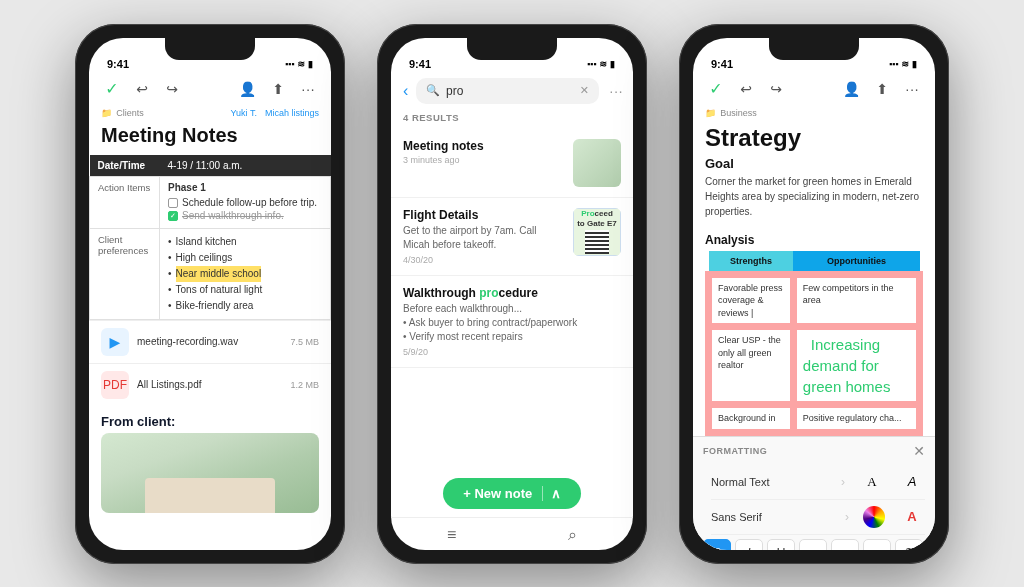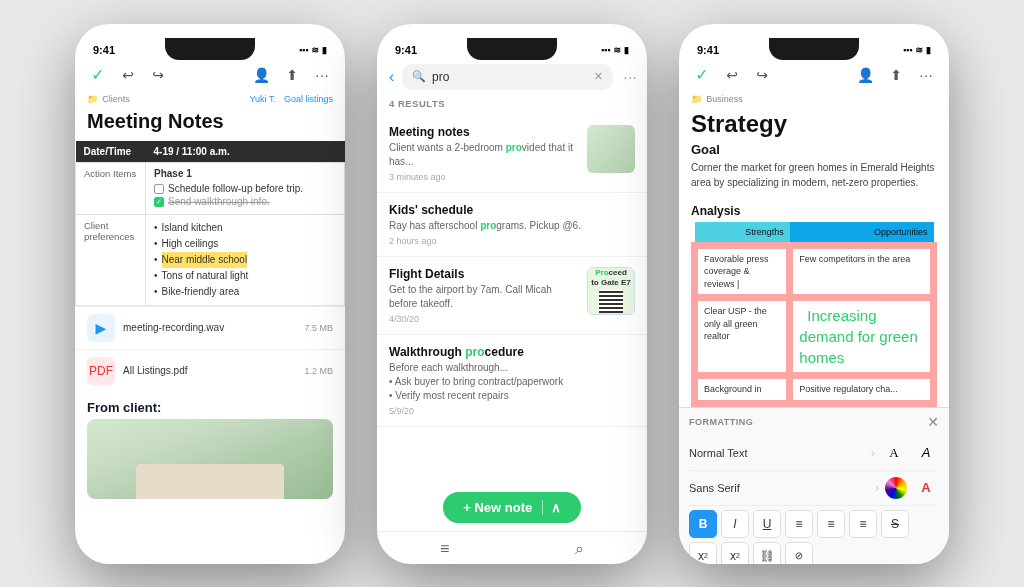--- a/index.html
+++ b/index.html
@@ -14,21 +14,21 @@
       font-family: -apple-system, BlinkMacSystemFont, 'Helvetica Neue', sans-serif;
       overflow: hidden;
     }
 
     
     .phone {
       width: 270px;
       height: 540px;
       background: #1a1a1a;
       border-radius: 40px;
-      padding: 0;
+      padding: 14px;
       box-shadow: 0 20px 60px rgba(0,0,0,0.4), inset 0 0 0 1px #444;
       position: relative;
       flex-shrink: 0;
     }
     .phone-screen {
       width: 100%;
       height: 100%;
       background: #fff;
       border-radius: 34px;
       overflow: hidden;
@@ -319,22 +319,22 @@
     .strategy-text { font-size: 10px; color: #444; line-height: 1.5; margin-bottom: 8px; }
     .analysis-title { font-size: 12px; font-weight: 700; color: #111; padding: 0 12px; margin-bottom: 4px; }
     .swot-table {
       width: calc(100% - 24px);
       margin: 0 12px;
       border-collapse: collapse;
       font-size: 9px;
     }
     .swot-table th {
       padding: 5px 6px;
-      text-align: right;
-      font-weight: 400;
+      text-align: center;
+      font-weight: 700;
     }
     .swot-table th.strengths { background: #4dd0e1; color: #111; }
     .swot-table th.opportunities { background: #0ea5e9; color: #111; }
     .swot-table td {
       padding: 4px 6px;
       vertical-align: top;
       border: 7px solid #fca5a5;
       color: #333;
       font-size: 9px;
       line-height: 1.4;
@@ -354,21 +354,22 @@
       align-items: center;
       margin-bottom: 6px;
     }
     .formatting-title { font-size: 9px; font-weight: 700; color: #888; text-transform: uppercase; letter-spacing: 0.5px; }
     .close-x { color: #888; font-size: 14px; }
     .format-row {
       display: flex;
       align-items: center;
       padding: 4px 0;
       border-bottom: 1px solid #eee;
-      gap: 6px;
+      gap: 14px;
+      margin-left: 8px;
     }
     .format-row:last-of-type { border-bottom: none; }
     .format-label { font-size: 11px; color: #333; flex: 1; font-weight: 400; }
     .format-chevron { color: #ccc; font-size: 12px; }
     .format-btn {
       width: 26px;
       height: 26px;
       display: flex;
       align-items: center;
       justify-content: center;
@@ -430,30 +431,30 @@
         <span class="toolbar-icon">⬆</span>
         <span class="toolbar-icon">···</span>
       </div>
     </div>
 
     <div class="breadcrumb">
       <span>📁</span>
       <span>Clients</span>
       <span style="flex:1"></span>
       <span style="color:#2196F3">Yuki T.</span>
-      <span style="color:#2196F3; margin-left:4px">Goal listings</span>
+      <span style="color:#2196F3; margin-left:4px">Micah listings</span>
     </div>
 
     <div class="note-title">Meeting Notes</div>
 
     <table class="note-table">
       <tbody>
           <tr>
         <th>Date/Time</th>
-        <th style="font-weight:700">4-19 / 11:00 a.m.</th>
+        <th style="font-weight:400">4-19 / 11:00 a.m.</th>
       </tr>
       <tr>
         <td class="label-cell">Action Items</td>
         <td>
           <div style="font-size:10px;font-weight:600;margin-bottom:4px">Phase 1</div>
           <div class="checkbox-item">
             <div class="checkbox"></div>
             <span>Schedule follow-up before trip.</span>
           </div>
           <div class="checkbox-item">
@@ -518,39 +519,27 @@
         <span class="search-clear">✕</span>
       </div>
       <span class="more-icon">···</span>
     </div>
 
     <div class="results-count">4 RESULTS</div>
 
     <div class="search-result">
       <div class="result-content">
         <div class="result-title">Meeting notes</div>
-        <div class="result-snippet">
-          Client wants a 2-bedroom <span class="highlight-green">pro</span>vided that it has...
-        </div>
         <div class="result-time">3 minutes ago</div>
       </div>
       <div class="result-thumb">
         <div class="thumb-room"></div>
       </div>
     </div>
 
-    <div class="search-result">
-      <div class="result-content">
-        <div class="result-title">Kids' schedule</div>
-        <div class="result-snippet">
-          Ray has afterschool <span class="highlight-green">pro</span>grams. Pickup @6.
-        </div>
-        <div class="result-time">2 hours ago</div>
-      </div>
-    </div>
 
     <div class="search-result">
       <div class="result-content">
         <div class="result-title">Flight Details</div>
         <div class="result-snippet">Get to the airport by 7am. Call Micah before takeoff.</div>
         <div class="result-time">4/30/20</div>
       </div>
       <div class="result-thumb">
         <div class="thumb-flight">
           <div class="flight-gate">

